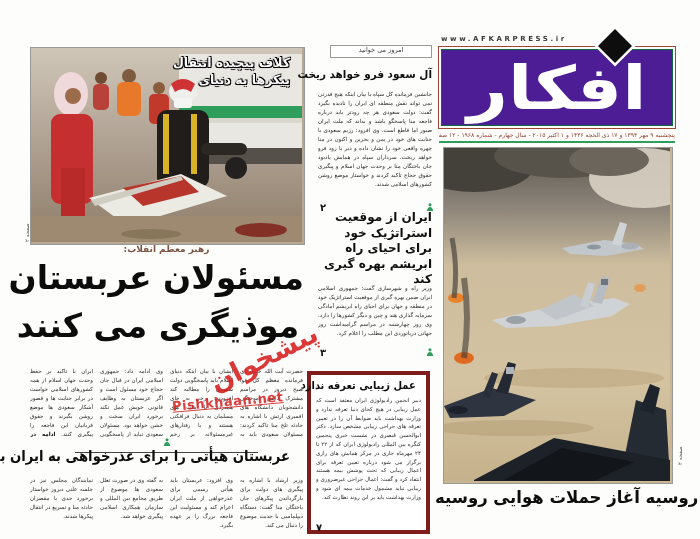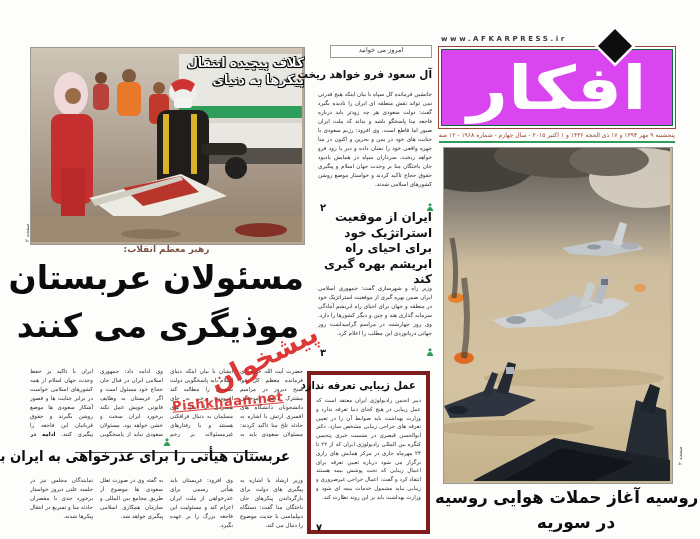--- a/index.html
+++ b/index.html
@@ -3,21 +3,21 @@
 <meta charset="utf-8">
 <style>
   html,body{margin:0;padding:0;background:#e9e9e9;}
   #page{position:relative;width:700px;height:539px;background:#fdfdfc;overflow:hidden;
         font-family:"DejaVu Sans",sans-serif;}
   .abs{position:absolute;}
   .fa{direction:rtl;}
   
   #photo-left{left:30px;top:47px;width:273px;height:196px;border:1px solid #9a9a94;background:#b6a894;}
   #photo-left svg{display:block;}
-  #photo-left-caption{right:0;top:7px;text-align:right;font-weight:bold;font-size:12.5px;line-height:1.35;
+  #photo-left-caption{right:14px;top:7px;text-align:right;font-weight:bold;font-size:12.5px;line-height:1.35;
       color:#fff;text-shadow:0 0 2px #000,1px 1px 0 #000,-1px 1px 0 #000,1px -1px 0 #000;}
   .side-note{font-size:5.5px;color:#555;white-space:nowrap;transform:rotate(-90deg);transform-origin:left top;}
   #side-note-left{left:24px;top:242px;}
   #kicker{left:30px;top:244px;width:273px;text-align:center;font-size:9px;font-weight:bold;color:#7c5242;}
   #headline-main{left:12px;top:254px;width:292px;text-align:center;font-weight:900;color:#0c0c0c;
       font-size:33px;line-height:1.45;white-space:nowrap;}
   .body-cols{display:flex;gap:7px;direction:rtl;}
   .body-cols .col{flex:1;font-size:5.6px;line-height:1.62;color:#2a2a2a;text-align:justify;overflow:hidden;}
   #body-row1{left:30px;top:367px;width:273px;height:70px;}
   #continue-note{font-weight:bold;color:#111;}
@@ -48,21 +48,21 @@
   #mid-s2-headline{top:210px;text-align:right;font-size:12px;font-weight:900;line-height:1.3;color:#101010;}
   #mid-s2-body{top:284px;height:60px;font-size:5.6px;line-height:1.6;color:#2a2a2a;text-align:justify;overflow:hidden;}
   #mid-box{left:307px;top:371px;width:123px;height:163px;border:4px solid #7f1d1d;box-sizing:border-box;
       padding:4px 5px;background:#fff;}
   #mid-box-headline{text-align:center;font-size:11px;font-weight:900;color:#0d0d0d;white-space:nowrap;
       transform:scaleX(.9);transform-origin:center;}
   #mid-box-body{margin-top:4px;height:124px;font-size:5.5px;line-height:1.6;color:#2a2a2a;text-align:justify;overflow:hidden;}
   #mid-box-page{font-size:10px;font-weight:bold;color:#111;margin-top:2px;}
   
   #www-line{left:441px;top:35px;width:200px;font-size:7px;font-weight:bold;letter-spacing:2.6px;color:#3a3a3a;}
-  #logo-box{left:439px;top:47px;width:236px;height:81px;background:#d946ef;border:2px solid #fff;
+  #logo-box{left:439px;top:47px;width:236px;height:81px;background:#4c1d95;border:2px solid #fff;
       box-shadow:0 0 0 1px #9c4536, inset 0 0 0 1px #0a6b3b;box-sizing:border-box;
       display:flex;align-items:center;justify-content:center;z-index:1;}
   #logo-text{color:#fff;font-size:60px;font-weight:900;line-height:1;transform:scaleX(1.18);direction:rtl;}
   #diamond{left:603px;top:34px;width:24px;height:24px;background:#0e0e0e;transform:rotate(45deg);
       box-shadow:0 0 0 2.5px #fff;z-index:2;}
   #dateline{left:439px;top:131px;width:236px;font-size:6px;color:#94402e;white-space:nowrap;overflow:hidden;
       border-bottom:2px solid #2f9e5c;padding-bottom:3px;transform-origin:right;direction:rtl;}
   #photo-right{left:443px;top:147px;width:228px;height:335px;border:1px solid #9a9a94;background:#c8b694;}
   #side-note-right{left:677px;top:465px;}
   #headline-russia{left:431px;top:485px;width:252px;text-align:center;font-weight:900;color:#0d0d0d;
@@ -259,16 +259,15 @@
       <polygon points="196,262 206,236 216,240 210,266" fill="#1e242c"></polygon>
 
       <polygon points="30,332 110,290 226,312 226,333 30,333" fill="#1d2128"></polygon>
       <polygon points="60,332 118,300 190,314 150,333" fill="#12151a"></polygon>
     </svg>
   </div>
   <div class="abs side-note fa" id="side-note-right">صفحه ۲</div>
 
   <div class="abs fa" id="headline-russia">
     <span class="l1">روسیه آغاز حملات هوایی روسیه</span>
-    <span>در سوریه</span>
   </div>
 
 </div>
 
 </body></html>

